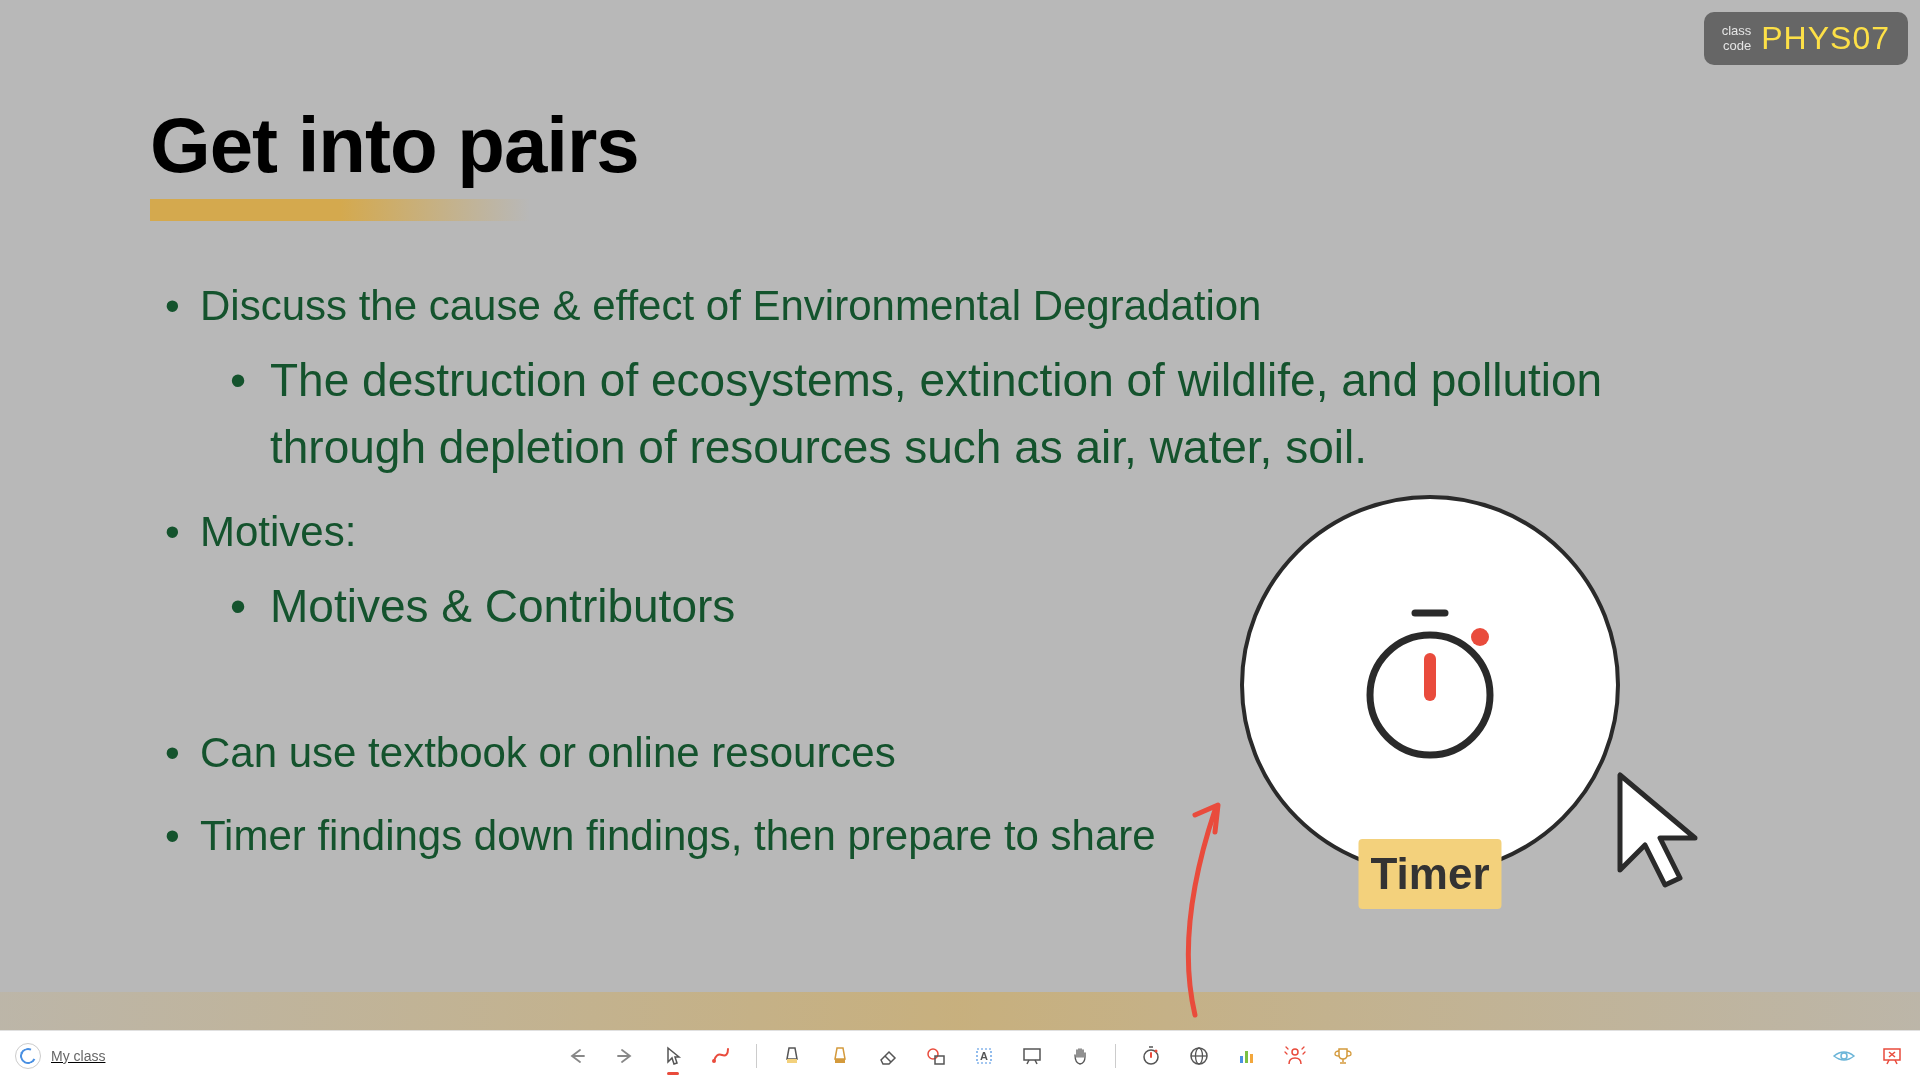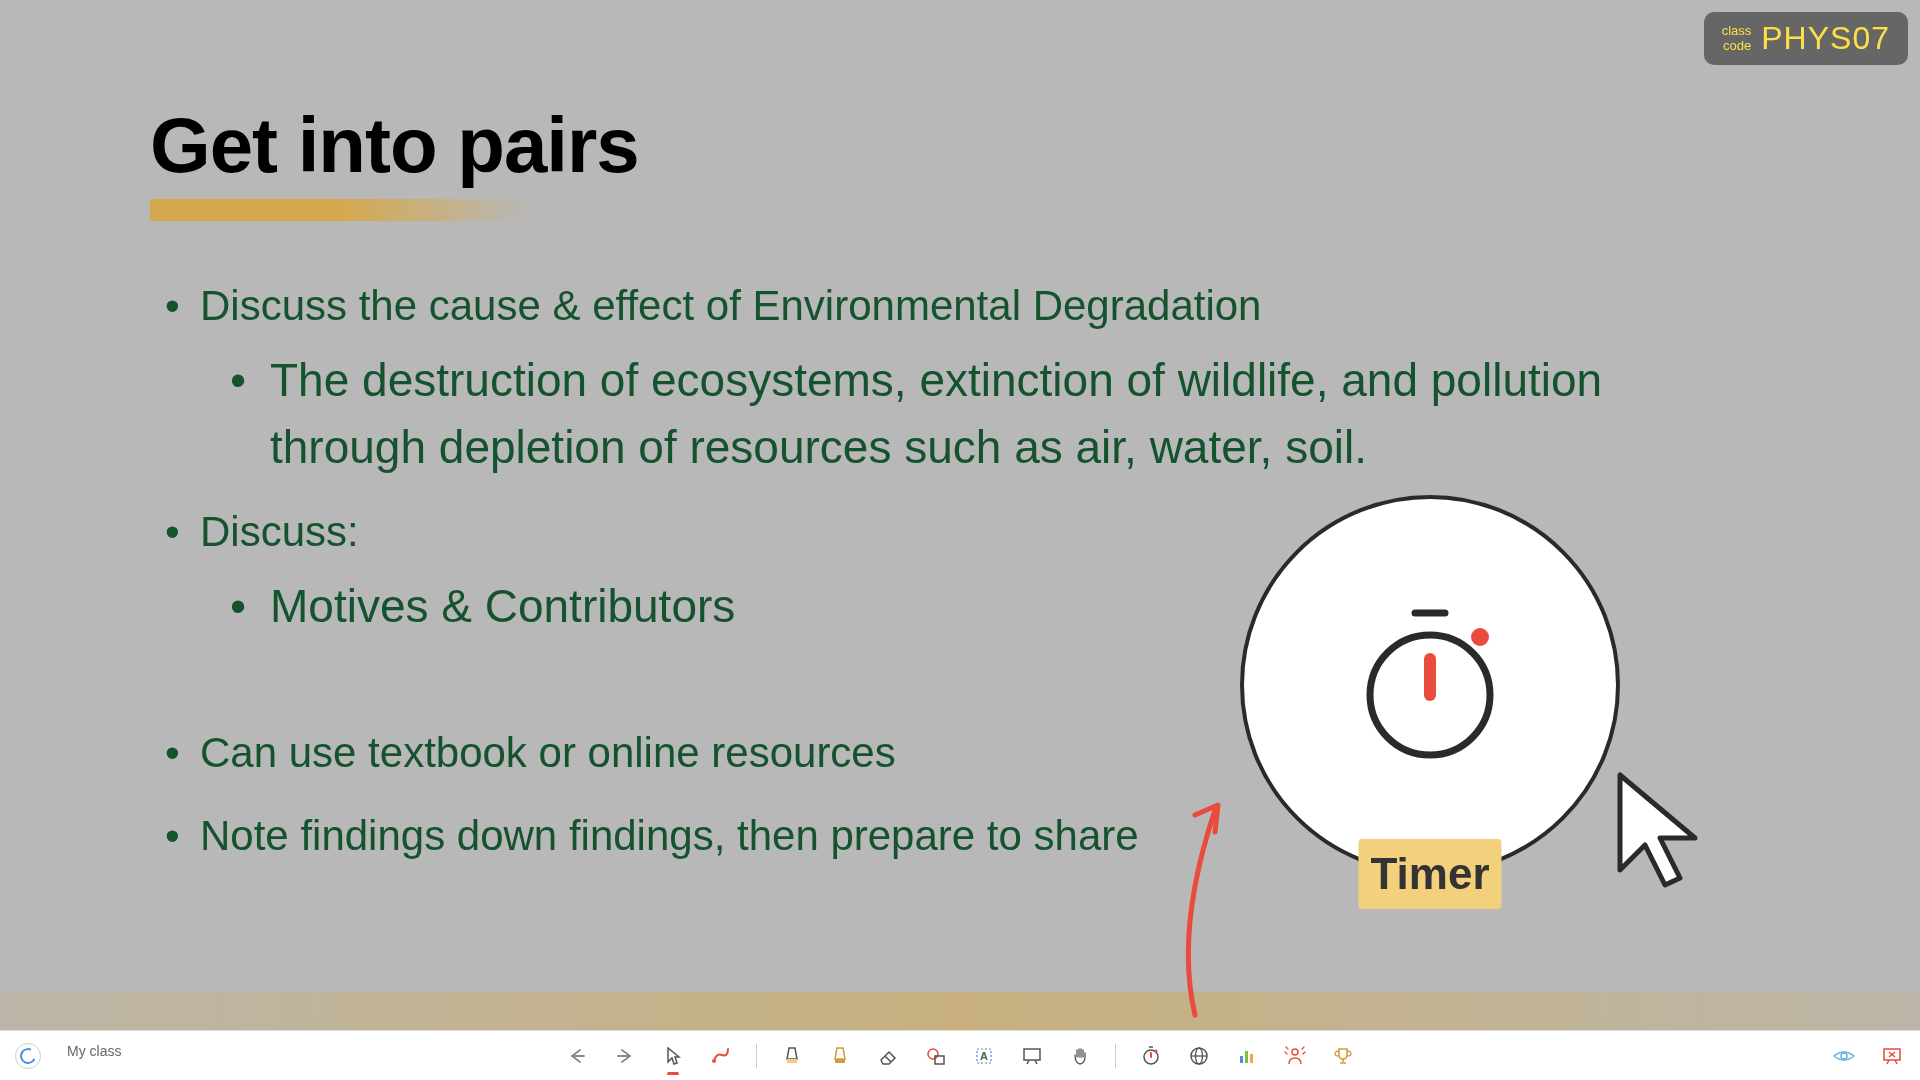--- a/index.html
+++ b/index.html
@@ -32,21 +32,21 @@
       background: #666;
       border-radius: 10px;
       padding: 8px 18px;
       display: flex;
       align-items: center;
       gap: 10px;
     }
     
     .class-code-label {
       font-size: 13px;
-      color: #fde047;
+      color: #e5e5e5;
       line-height: 1.1;
       text-align: right;
     }
     
     .class-code-value {
       font-size: 32px;
       font-weight: 400;
       color: #fde047;
       letter-spacing: 1px;
     }
@@ -171,22 +171,23 @@
       height: 50px;
       background: #fff;
       border-top: 1px solid #e0e0e0;
       display: flex;
       align-items: center;
       padding: 0 15px;
     }
     
     .toolbar-left {
       display: flex;
-      align-items: flex-start;
-      gap: 26px;
+      align-items: center;
+      gap: 10px;
+      text-decoration: underline;
     }
     
     .app-logo {
       width: 26px;
       height: 26px;
       border-radius: 50%;
       background: #fff;
       border: 1.5px solid #ccc;
       display: flex;
       align-items: center;
@@ -269,30 +270,30 @@
   <div class="title-underline"></div>
 
   <ul class="bullet-list">
     <li>
       <span>Discuss the cause &amp; effect of Environmental Degradation</span>
       <ul class="sub-list">
         <li>The destruction of ecosystems, extinction of wildlife, and pollution through depletion of resources such as air, water, soil.</li>
       </ul>
     </li>
     <li>
-      <span>Discuss:</span>
+      <span>Motives:</span>
       <ul class="sub-list">
         <li>Motives &amp; Contributors</li>
       </ul>
     </li>
     <li class="extra-gap">
       <span>Can use textbook or online resources</span>
     </li>
     <li>
-      <span>Note findings down findings, then prepare to share</span>
+      <span>Timer findings down findings, then prepare to share</span>
     </li>
   </ul>
 
   <div class="bottom-gradient"></div>
 
   <div class="timer-callout">
     <div class="timer-circle">
       <svg width="140" height="160" viewBox="0 0 140 160">
         <line x1="55" y1="8" x2="85" y2="8" stroke="#2a2a2a" stroke-width="7" stroke-linecap="round"></line>
         <circle cx="70" cy="90" r="60" fill="none" stroke="#2a2a2a" stroke-width="7"></circle>

